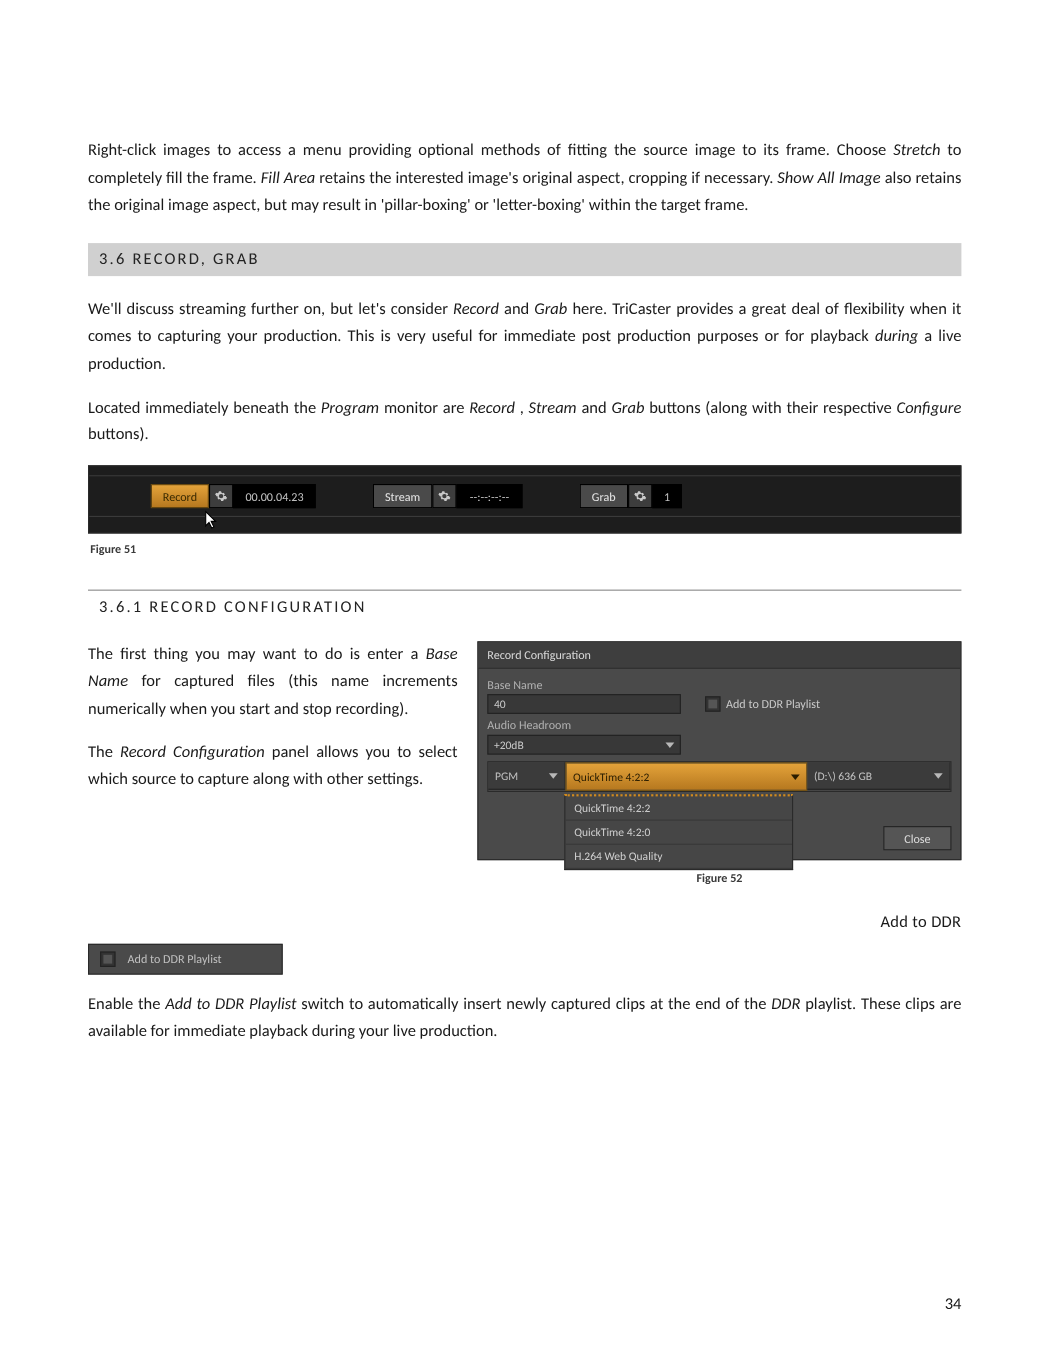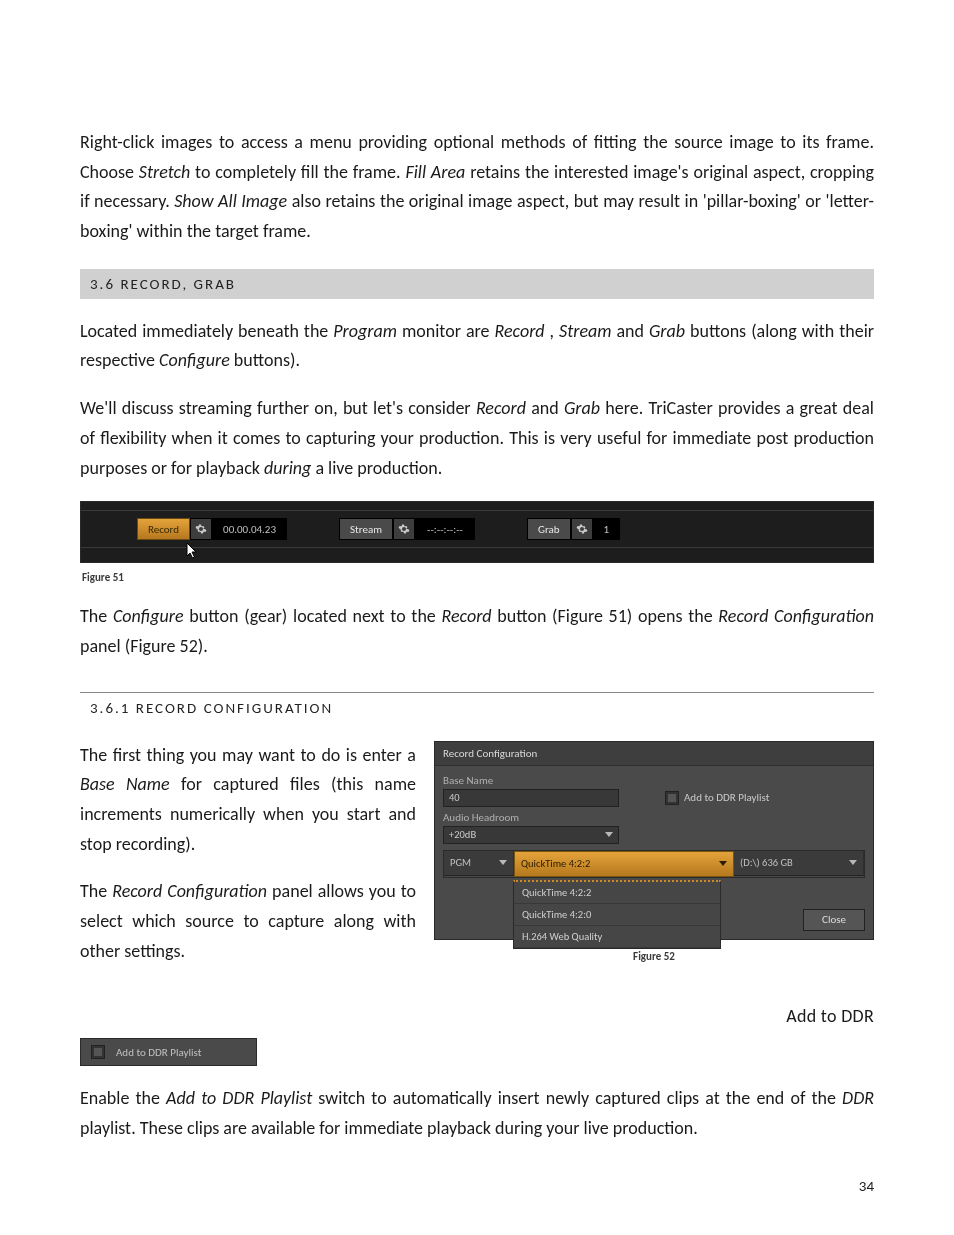--- a/index.html
+++ b/index.html
@@ -11,21 +11,21 @@
   }
   .page {
     width: 954px;
     min-height: 1235px;
     box-sizing: border-box;
     padding: 110px 80px 40px 80px;
     position: relative;
     background: #fff;
   }
   .body-text {
-    font-size: 18px;
+    font-size: 15px;
     line-height: 1.65;
     color: #1a1a1a;
   }
   .justify {
     text-align: justify;
   }
   .em { font-style: italic; }
   .heading-bar {
     background: #d0d0d0;
     padding: 6px 10px;
@@ -163,21 +163,21 @@
     font-size: 11px;
     color: #d9d9d9;
   }
   .fig52-body {
     padding: 6px 8px 0 8px;
   }
   .fig52-row {
     display: flex;
     align-items: center;
     margin-bottom: 2px;
-    gap: 24px;
+    gap: 0;
   }
   .fig52-label {
     font-size: 11px;
     color: #b0b0b0;
     padding: 2px 0;
   }
   .fig52-input, .fig52-select {
     background: #383838;
     border: 1px solid #222;
     height: 18px;
@@ -300,43 +300,43 @@
     <span>Right-click images to access a menu providing optional methods of fitting the source image to its frame.  Choose </span>
     <span class="em">Stretch</span>
     <span> to completely fill the frame.   </span>
     <span class="em">Fill Area</span>
     <span> retains the interested image's original aspect, cropping if necessary.  </span>
     <span class="em">Show All Image</span>
     <span> also retains the original image aspect, but may result in 'pillar-boxing' or 'letter-boxing' within the target frame.</span>
   </p>
 
   <div class="heading-bar">3.6   RECORD, GRAB</div>
+
+  <p class="body-text justify">
+    <span>We'll discuss streaming further on, but let's consider </span>
+    <span class="em">Record</span>
+    <span> and </span>
+    <span class="em">Grab</span>
+    <span> here. TriCaster provides a great deal of flexibility when it comes to capturing your production.  This is very useful for immediate post production purposes or for playback </span>
+    <span class="em">during</span>
+    <span> a live production.</span>
+  </p>
 
   <p class="body-text justify">
     <span>Located immediately beneath the </span>
     <span class="em">Program</span>
     <span> monitor are </span>
     <span class="em">Record</span>
     <span>, </span>
     <span class="em">Stream</span>
     <span> and </span>
     <span class="em">Grab</span>
     <span> buttons (along with their respective </span>
     <span class="em">Configure</span>
     <span> buttons).</span>
-  </p>
-
-  <p class="body-text justify">
-    <span>We'll discuss streaming further on, but let's consider </span>
-    <span class="em">Record</span>
-    <span> and </span>
-    <span class="em">Grab</span>
-    <span> here. TriCaster provides a great deal of flexibility when it comes to capturing your production.  This is very useful for immediate post production purposes or for playback </span>
-    <span class="em">during</span>
-    <span> a live production.</span>
   </p>
 
   <div class="fig51">
     <div class="fig51-inner">
       <div class="f51-group">
         <span class="f51-btn record">Record</span>
         <span class="f51-gear">
           <svg viewBox="0 0 24 24">
               <path class="gear-path" d="M12 8a4 4 0 100 8 4 4 0 000-8zm9 4a7 7 0 01-.1 1.2l2 1.6-2 3.4-2.4-.9a7.3 7.3 0 01-2.1 1.2l-.4 2.5h-4l-.4-2.5a7.3 7.3 0 01-2.1-1.2l-2.4.9-2-3.4 2-1.6A7 7 0 013 12c0-.4 0-.8.1-1.2l-2-1.6 2-3.4 2.4.9a7.3 7.3 0 012.1-1.2L8 3h4l.4 2.5c.8.3 1.5.7 2.1 1.2l2.4-.9 2 3.4-2 1.6c.1.4.1.8.1 1.2z"></path>
             </svg>
@@ -361,29 +361,20 @@
         </span>
         <span class="f51-readout" style="min-width:24px">1</span>
       </div>
     </div>
     <svg class="cursor" viewBox="0 0 12 18">
       <path d="M1 1 L1 14 L4 11 L6.5 16 L8.5 15 L6 10 L10 10 Z" fill="#fff" stroke="#000" stroke-width="1"></path>
     </svg>
   </div>
   <div class="fig-caption">Figure 51</div>
 
-  <p class="body-text justify">
-    <span>The </span>
-    <span class="em">Configure</span>
-    <span> button (gear) located next to the </span>
-    <span class="em">Record</span>
-    <span> button (Figure 51) opens the </span>
-    <span class="em">Record Configuration</span>
-    <span> panel (Figure 52).</span>
-  </p>
 
   <div class="subheading">3.6.1   RECORD CONFIGURATION</div>
 
   <div class="two-col">
 
     <div class="fig52-wrap">
       <div class="fig52">
         <div class="fig52-title">Record Configuration</div>
         <div class="fig52-body">
 

